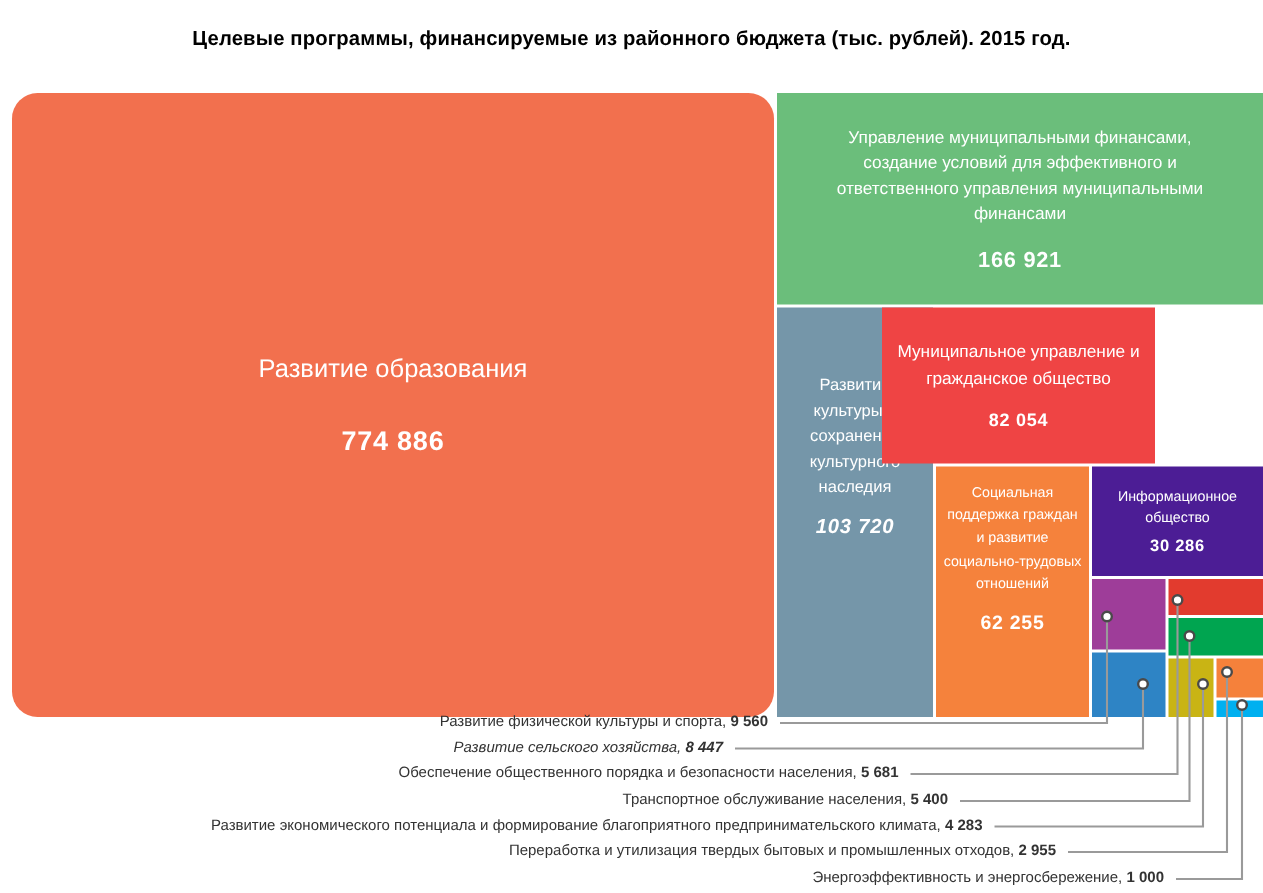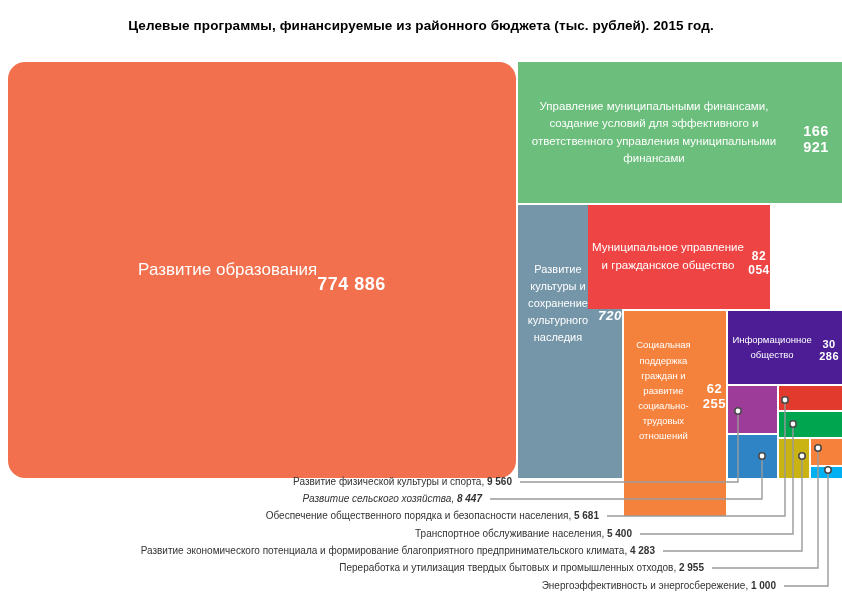--- a/index.html
+++ b/index.html
@@ -5,21 +5,21 @@
   html,body{margin:0;padding:0;background:#fff;}
   #stage{
     position:relative;width:842px;height:595px;background:#fff;overflow:hidden;
     font-family:"Liberation Sans", sans-serif;
   }
   #chart-title{
     position:absolute;left:0;top:18px;width:842px;text-align:center;
     font-size:13.5px;font-weight:bold;color:#000000;letter-spacing:0.1px;
   }
   .cell{
-    position:absolute;display:flex;flex-direction:row;align-items:center;
+    position:absolute;display:flex;flex-direction:column;align-items:center;
     justify-content:center;color:#fff;text-align:center;box-sizing:border-box;
   }
   .node-label{display:block;}
   .node-value{display:block;font-weight:bold;letter-spacing:0.5px;}
 
   .node-education .node-label{font-size:17px;}
   .node-education .node-value{font-size:18px;margin-top:28px;}
 
   .node-finance .node-label{font-size:11.5px;line-height:1.5;max-width:272px;}
   .node-finance .node-value{font-size:14.5px;margin-top:13px;}
@@ -60,21 +60,21 @@
         <span class="node-value">166 921</span>
       </div>
       <div class="cell node-culture" style="left: 518px; top: 205px; width: 104px; height: 273px; background: rgb(117, 150, 169);">
         <span class="node-label">Развитие культуры и сохранение культурного наследия</span>
         <span class="node-value">103 720</span>
       </div>
       <div class="cell node-municipal" style="left: 588px; top: 205px; width: 182px; height: 104px; background: #ef4444;">
         <span class="node-label">Муниципальное управление и гражданское общество</span>
         <span class="node-value">82 054</span>
       </div>
-      <div class="cell node-social" style="left: 624px; top: 311px; width: 102px; height: 205px; background: rgb(245, 130, 60);">
+      <div class="cell node-social" style="left: 624px; top: 311px; width: 102px; height: 167px; background: rgb(245, 130, 60);">
         <span class="node-label">Социальная поддержка граждан и развитие социально-трудовых отношений</span>
         <span class="node-value">62 255</span>
       </div>
       <div class="cell node-info" style="left: 728px; top: 311px; width: 114px; height: 73px; background: #4c1d95;">
         <span class="node-label">Информационное общество</span>
         <span class="node-value">30 286</span>
       </div>
       <div class="cell node-sport" style="left: 728px; top: 386px; width: 49px; height: 47px; background: rgb(158, 61, 153);"></div>
       <div class="cell node-agro" style="left: 728px; top: 435px; width: 49px; height: 43px; background: rgb(46, 132, 197);"></div>
       <div class="cell node-order" style="left: 779px; top: 386px; width: 63px; height: 24px; background: rgb(226, 59, 46);"></div>

